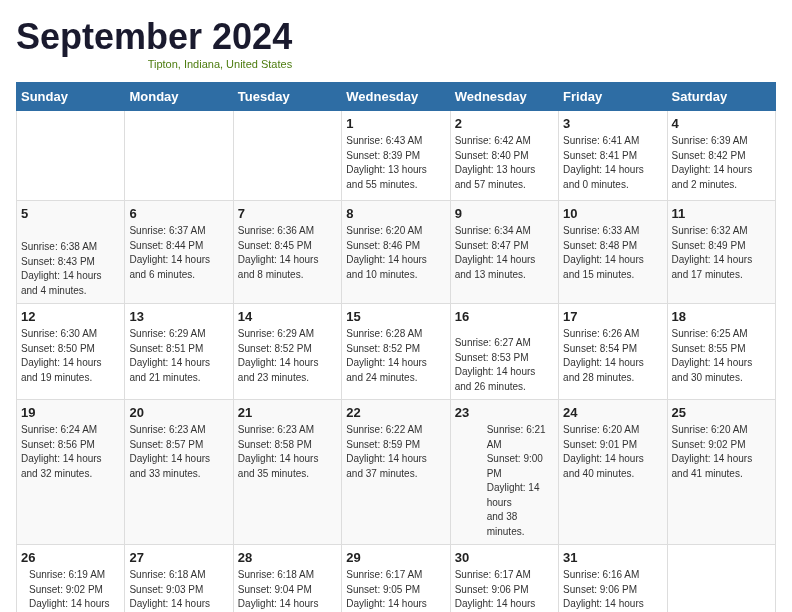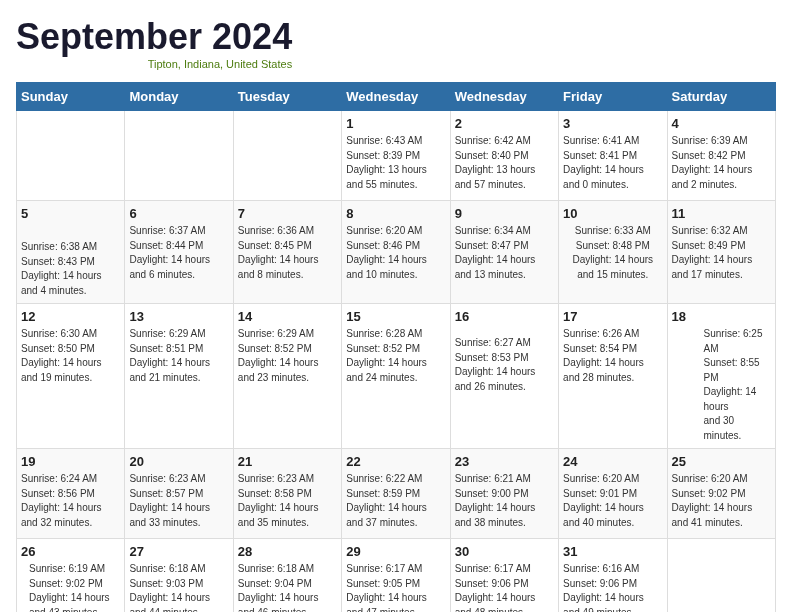--- a/index.html
+++ b/index.html
@@ -177,21 +177,21 @@
         </td>
         <td>
           <span class="day-num">9</span>
           <div class="day-info" style="white-space: pre-line;">Sunrise: 6:34 AM
 Sunset: 8:47 PM
 Daylight: 14 hours
 and 13 minutes.</div>
         </td>
         <td>
           <span class="day-num">10</span>
-          <div class="day-info" style="white-space: pre-line; text-align: center;">Sunrise: 6:33 AM
+          <div class="day-info" style="white-space: pre-line;">Sunrise: 6:33 AM
 Sunset: 8:48 PM
 Daylight: 14 hours
 and 15 minutes.</div>
         </td>
         <td>
           <span class="day-num">11</span>
           <div class="day-info" style="white-space: pre-line;">Sunrise: 6:32 AM
 Sunset: 8:49 PM
 Daylight: 14 hours
 and 17 minutes.</div>
@@ -235,21 +235,21 @@
         </td>
         <td>
           <span class="day-num">17</span>
           <div class="day-info" style="white-space: pre-line;">Sunrise: 6:26 AM
 Sunset: 8:54 PM
 Daylight: 14 hours
 and 28 minutes.</div>
         </td>
         <td>
           <span class="day-num">18</span>
-          <div class="day-info" style="white-space: pre-line; margin-left: 32px;">Sunrise: 6:25 AM
+          <div class="day-info" style="white-space: pre-line;">Sunrise: 6:25 AM
 Sunset: 8:55 PM
 Daylight: 14 hours
 and 30 minutes.</div>
         </td>
       </tr>
       <tr class="even-row">
         <td>
           <span class="day-num">19</span>
           <div class="day-info" style="white-space: pre-line;">Sunrise: 6:24 AM
 Sunset: 8:56 PM
@@ -272,21 +272,21 @@
         </td>
         <td>
           <span class="day-num">22</span>
           <div class="day-info" style="white-space: pre-line;">Sunrise: 6:22 AM
 Sunset: 8:59 PM
 Daylight: 14 hours
 and 37 minutes.</div>
         </td>
         <td>
           <span class="day-num">23</span>
-          <div class="day-info" style="white-space: pre-line;">Sunrise: 6:21 AM
+          <div class="day-info" style="white-space: pre-line; margin-left: 32px;">Sunrise: 6:21 AM
 Sunset: 9:00 PM
 Daylight: 14 hours
 and 38 minutes.</div>
         </td>
         <td>
           <span class="day-num">24</span>
           <div class="day-info" style="white-space: pre-line;">Sunrise: 6:20 AM
 Sunset: 9:01 PM
 Daylight: 14 hours
 and 40 minutes.</div>

